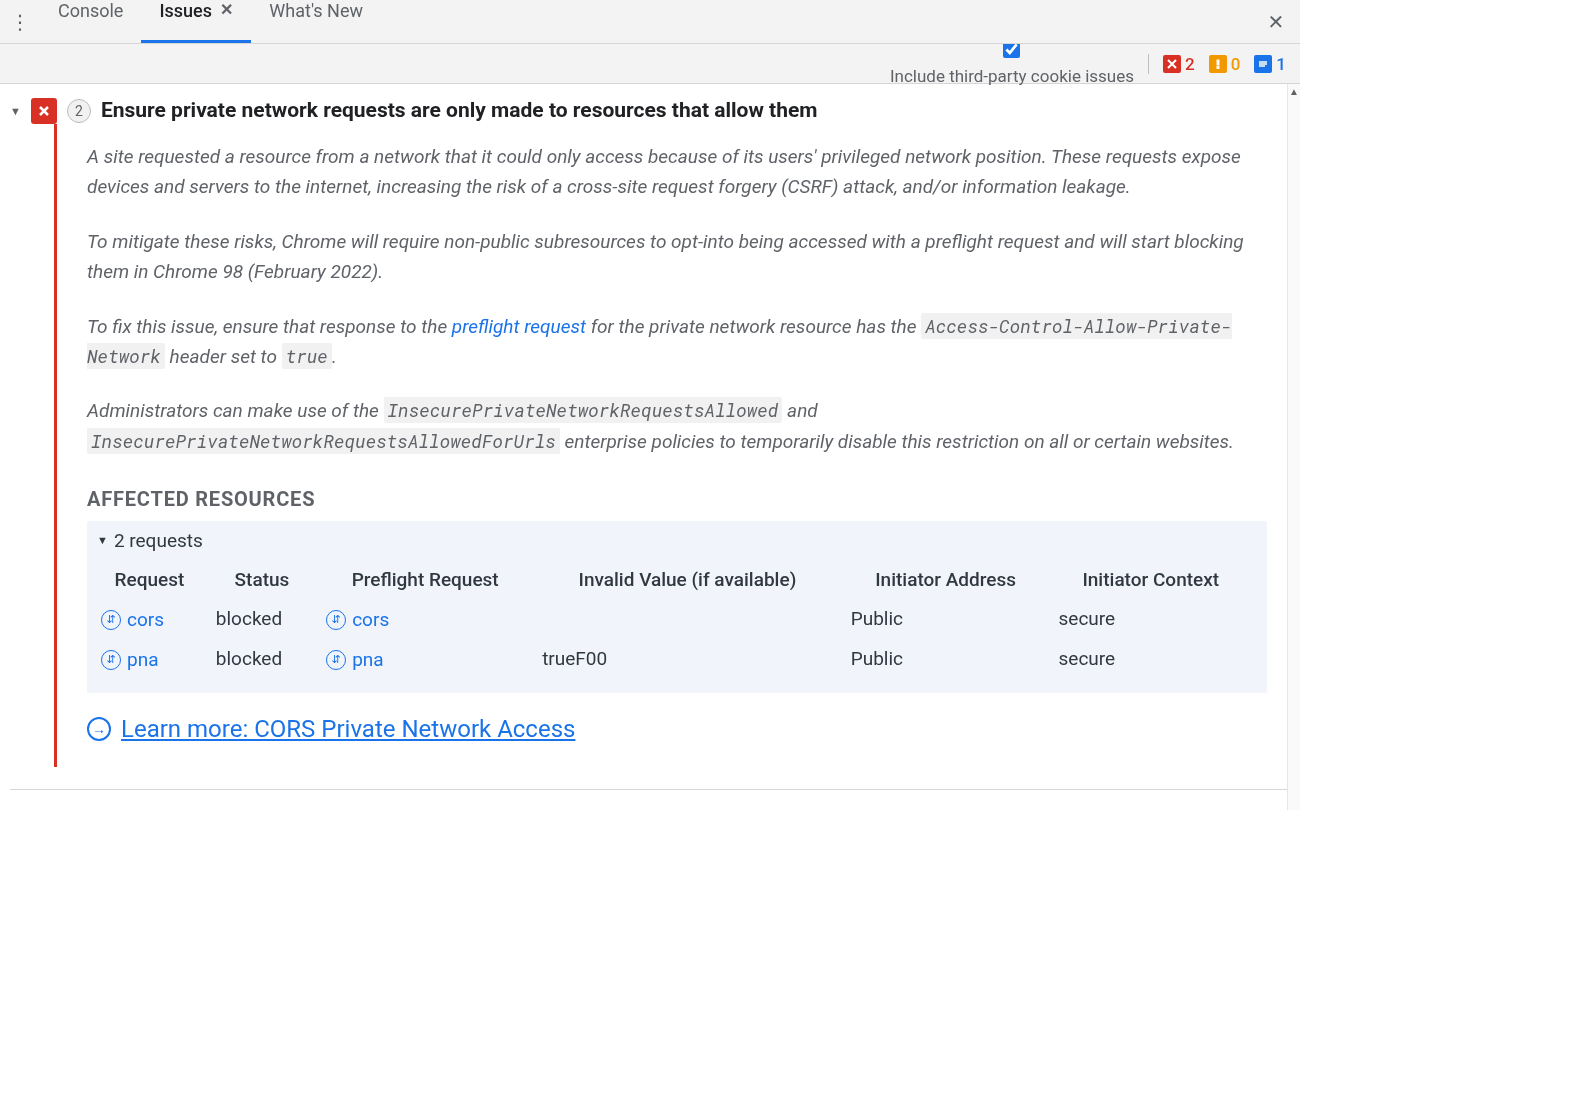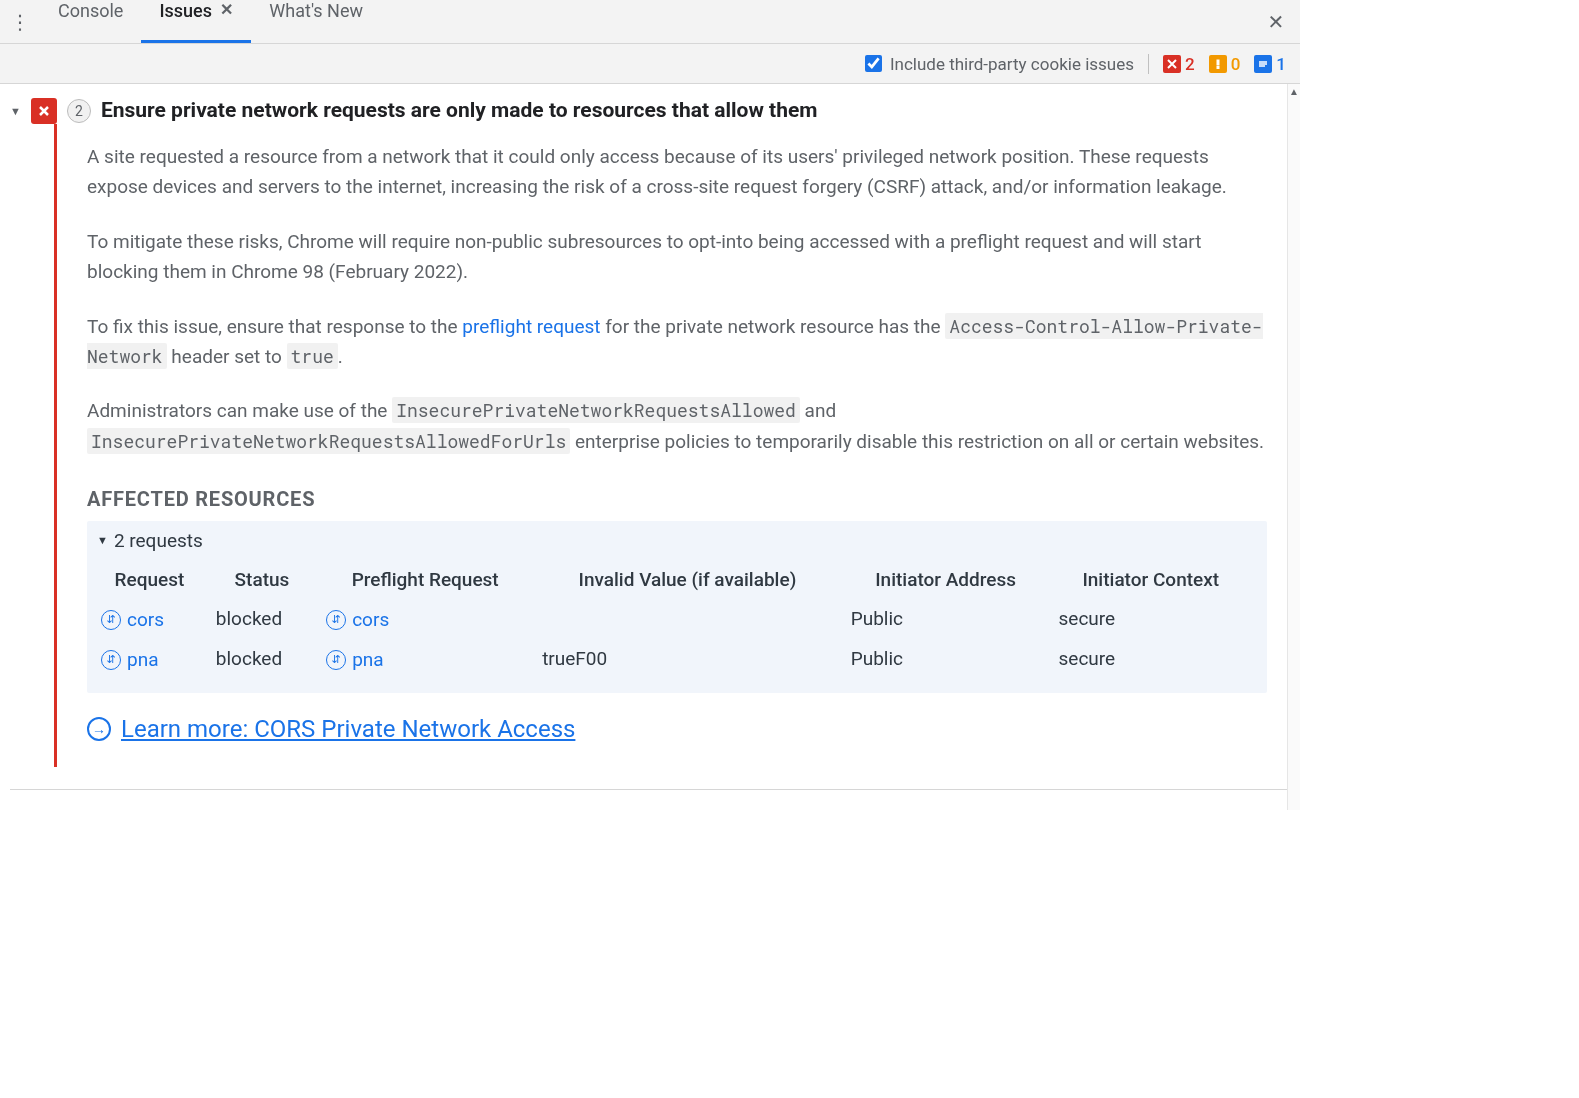--- a/index.html
+++ b/index.html
@@ -70,20 +70,21 @@
     gap: 14px;
     height: 40px;
     padding-right: 14px;
     border-bottom: 1px solid #d6d6d6;
     background: #f3f3f3;
     font-size: 17px;
   }
   .toolbar .chk-wrap {
     display:flex; align-items:center; gap:8px;
     color:#5f6368;
+    flex-direction:column;
   }
   .toolbar .chkbox {
     width:17px; height:17px;
     accent-color:#1a73e8;
   }
   .toolbar .divider {
     width:1px; height:20px; background:#c0c0c0;
   }
   .counter-badge {
     display:inline-flex; align-items:center; gap:4px;
@@ -162,20 +163,21 @@
   .issue-body{
     margin-left:44px;
     border-left:3px solid #d93025;
     padding:18px 20px 24px 30px;
   }
   .issue-body p{
     font-size:19px;
     line-height:1.6;
     color:#5f6368;
     margin-bottom:24px;
+    font-style:italic;
   }
   .issue-body p:last-of-type{ margin-bottom:30px;}
   .link{ color:#1a73e8; cursor:pointer;}
   code.mono{
     font-family: ui-monospace, "Roboto Mono", Menlo, Consolas, monospace;
     background:#f1f1f1;
     padding:1px 4px;
     border-radius:2px;
     color:#5f6368;
     font-size:18px;

